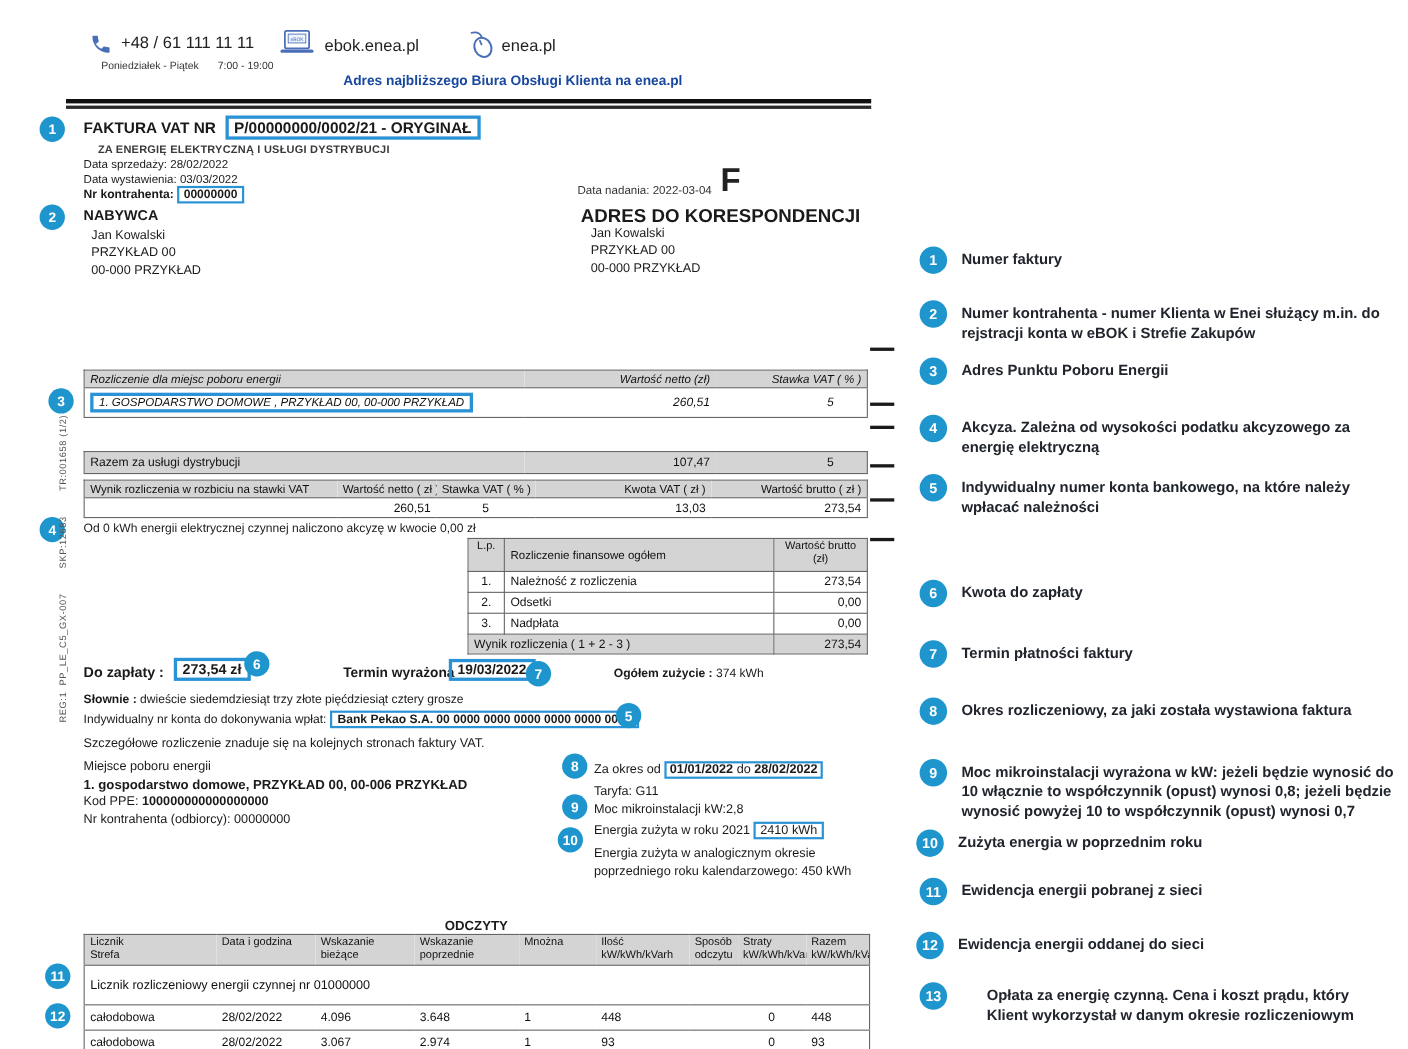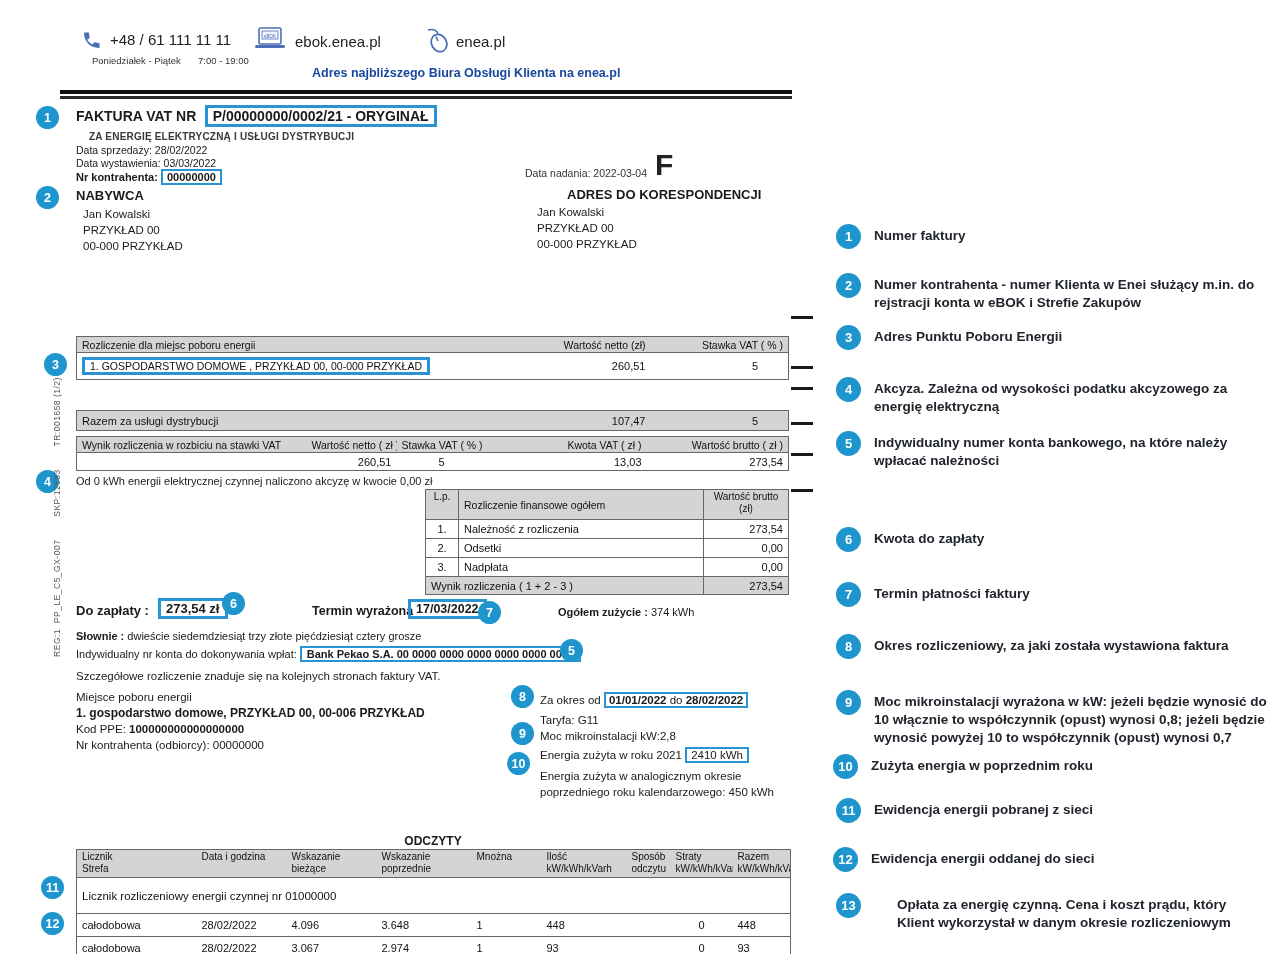--- a/index.html
+++ b/index.html
@@ -93,27 +93,27 @@
   <div class="abs b" style="left:76px;top:188px;font-size:13px;">NABYWCA</div>
   <div class="abs doc" style="left:83px;top:208px;">Jan Kowalski</div>
   <div class="abs doc" style="left:83px;top:224px;">PRZYKŁAD 00</div>
   <div class="abs doc" style="left:83px;top:240px;">00-000 PRZYKŁAD</div>
 
   <div class="abs small" style="left:525px;top:167px;color:#333;">
     <span>Data nadania:</span>
     <span>2022-03-04</span>
   </div>
   <div class="abs" style="left:655px;top:148px;font-size:30px;font-weight:bold;color:#222;">F</div>
-  <div class="abs b" style="left:567px;top:187px;font-size:13px;">ADRES DO KORESPONDENCJI</div>
+  <div class="abs b" style="left:528px;top:187px;font-size:17px;">ADRES DO KORESPONDENCJI</div>
   <div class="abs doc" style="left:537px;top:206px;">Jan Kowalski</div>
   <div class="abs doc" style="left:537px;top:222px;">PRZYKŁAD 00</div>
   <div class="abs doc" style="left:537px;top:238px;">00-000 PRZYKŁAD</div>
 
   <div class="badge" style="left:44px;top:353px;">3</div>
-  <table class="t rows abs" style="left:76px;top:336px;width:712px;">
+  <table class="t rows abs" style="left:76px;top:336px;width:712px;font-style:italic;">
     <colgroup>
         <col style="width:400px">
         <col style="width:174px">
         <col style="width:138px">
       </colgroup>
     <tbody>
         <tr class="gray" style="height:16px;">
       <th class="al hth">Rozliczenie dla miejsc poboru energii</th>
       <th class="ar hth">Wartość netto (zł)</th>
       <th class="ar hth">Stawka VAT ( % )</th>
@@ -202,21 +202,21 @@
       <td class="ar">273,54</td>
     </tr>
   </tbody>
     </table>
 
   <div class="abs b" style="left:76px;top:603px;font-size:13px;">Do zapłaty :</div>
   <div class="abs" style="left:158px;top:598px;"><span class="hl b" style="font-size:13px;">273,54 zł</span></div>
   <div class="badge" style="left:222px;top:592px;">6</div>
 
   <div class="abs b" style="left:312px;top:604px;font-size:12.5px;">Termin wyrażona</div>
-  <div class="abs" style="left:408px;top:599px;"><span class="hl b" style="font-size:12.5px;">17/03/2022</span></div>
+  <div class="abs" style="left:408px;top:599px;"><span class="hl b" style="font-size:12.5px;">19/03/2022</span></div>
   <div class="badge" style="left:478px;top:601px;">7</div>
 
   <div class="abs" style="left:558px;top:606px;font-size:11px;">
     <span class="b">Ogółem zużycie :</span>
     <span>374 kWh</span>
   </div>
 
   <div class="abs" style="left:76px;top:630px;font-size:11px;">
     <span class="b">Słownie :</span>
     <span>dwieście siedemdziesiąt trzy złote pięćdziesiąt cztery grosze</span>

